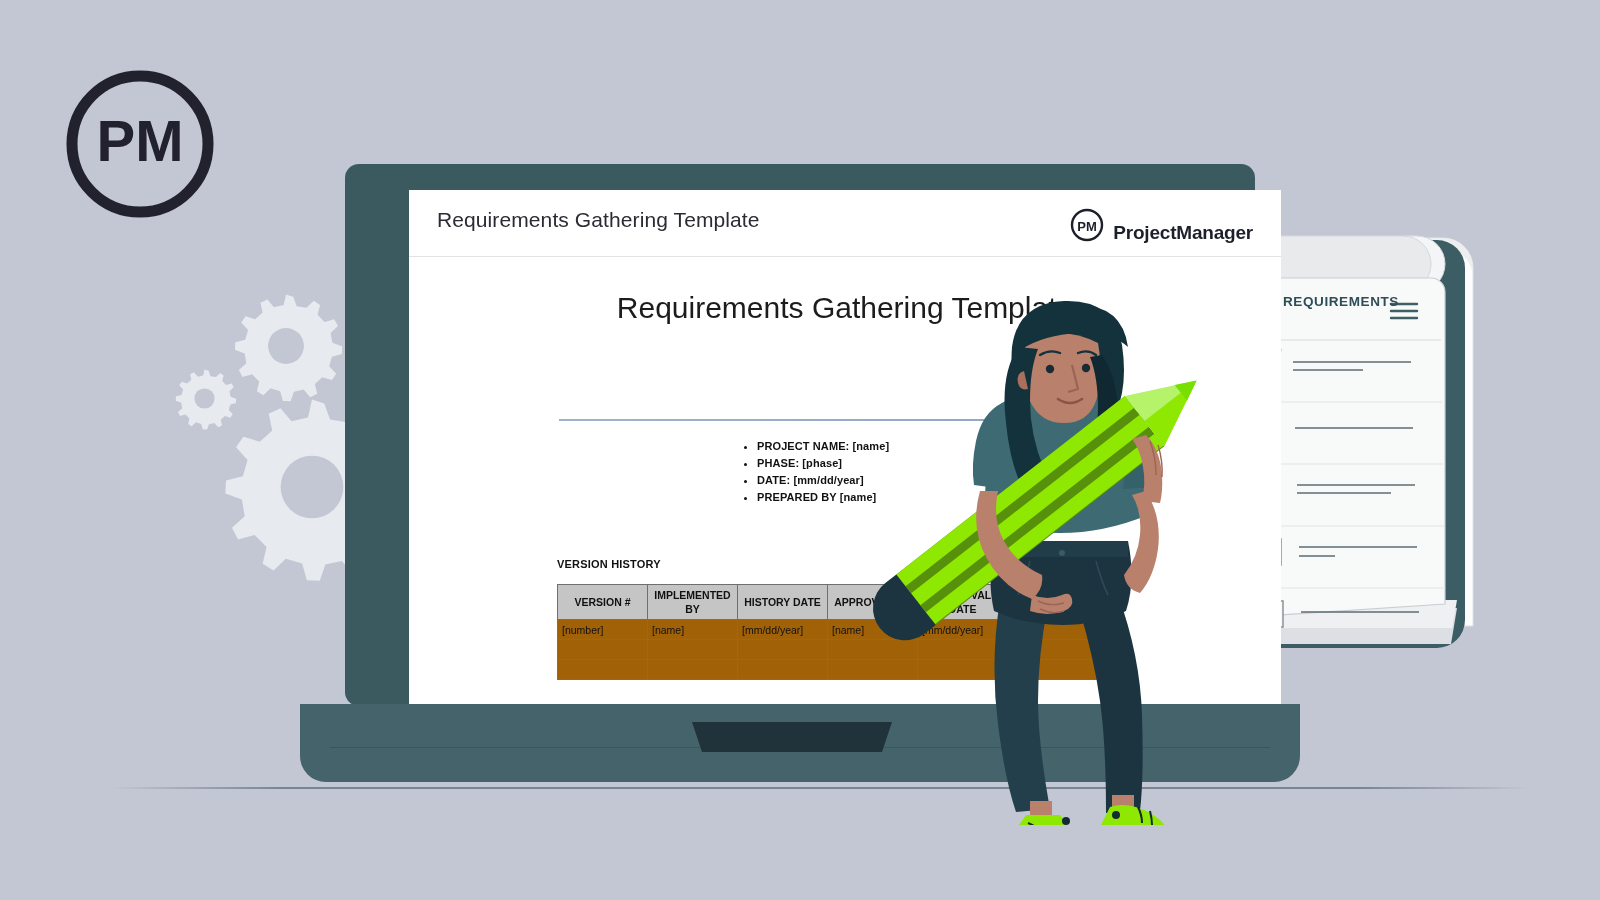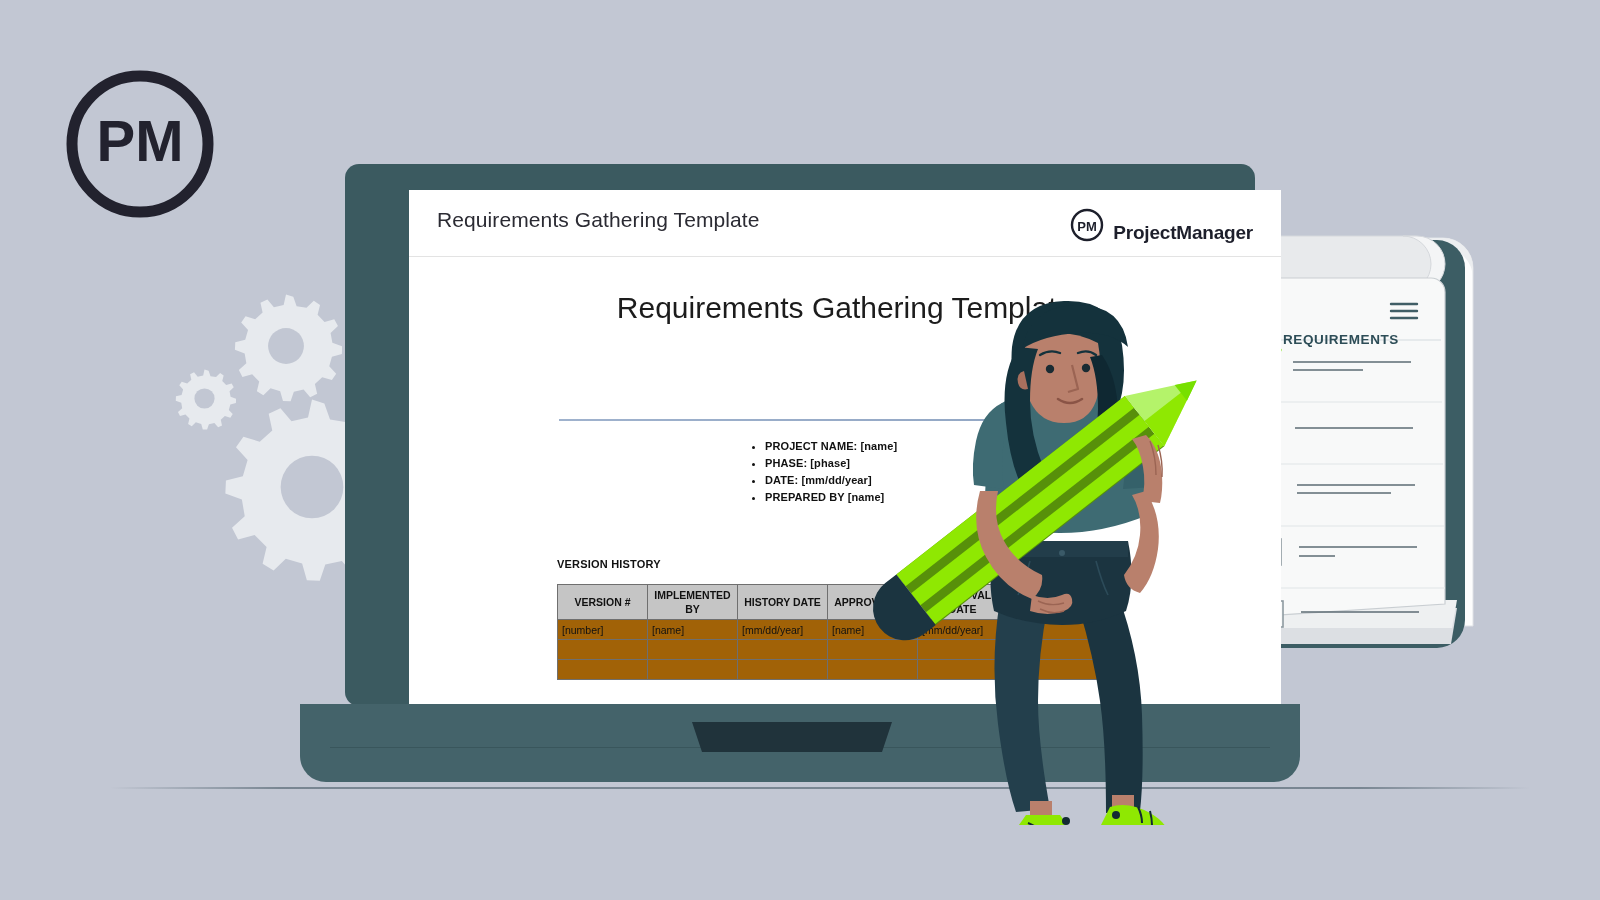--- a/index.html
+++ b/index.html
@@ -41,21 +41,21 @@
   .brand{position:absolute;right:28px;top:16px;display:flex;align-items:center;gap:9px;}
   .brand-mark{width:34px;height:34px;}
   .brand-name{font-size:19px;font-weight:700;color:#1d1f2b;letter-spacing:-.2px;margin-top:16px;}
 
   .doc-title{position:absolute;left:0;right:0;top:98px;text-align:center;
     font-size:30px;line-height:40px;color:#1c1c1c;font-weight:400;}
   .doc-rule{position:absolute;left:150px;width:602px;top:229px;height:2px;
     background:linear-gradient(90deg,#9fb2cd,#8fa4c2);}
 
   .bullets{position:absolute;left:330px;top:248px;font-size:11px;color:#111;font-weight:700;}
-  .bullets li{line-height:17px;letter-spacing:.1px;margin-left:8px;}
+  .bullets li{line-height:17px;letter-spacing:.1px;}
   .bullets ul{margin:0;padding-left:18px;}
 
   .vh-label{position:absolute;left:148px;top:368px;font-size:11px;font-weight:700;color:#111;letter-spacing:.2px;}
   .vtable{position:absolute;left:148px;top:394px;border-collapse:collapse;table-layout:fixed;}
   .vtable th,.vtable td{border:1px solid #6f6f6f;font-size:10.5px;color:#111;}
   .vtable th{background:#c5c5c5;font-weight:700;text-align:center;padding:3px 2px;line-height:14px;}
   .vtable td{padding:2px 4px;height:15px;background:#a16207;}
   .c0{width:90px}.c1{width:90px}.c2{width:90px}.c3{width:90px}.c4{width:90px}.c5{width:90px}
 
   
@@ -140,21 +140,21 @@
       <line x1="102" y1="269" x2="220" y2="269" stroke="#5d6b73" stroke-width="1.6"></line>
       <line x1="102" y1="277" x2="196" y2="277" stroke="#5d6b73" stroke-width="1.6"></line>
 
       <rect x="60" y="323" width="26" height="26" fill="#f8f9f9" stroke="#8e9aa1" stroke-width="1.6"></rect>
       <line x1="104" y1="331" x2="222" y2="331" stroke="#5d6b73" stroke-width="1.6"></line>
       <line x1="104" y1="340" x2="140" y2="340" stroke="#5d6b73" stroke-width="1.6"></line>
 
       <rect x="62" y="385" width="26" height="26" fill="#f8f9f9" stroke="#8e9aa1" stroke-width="1.6"></rect>
       <line x1="106" y1="396" x2="224" y2="396" stroke="#5d6b73" stroke-width="1.6"></line>
     </svg>
-    <div style="position:absolute;left:88px;top:78px;font-size:13.5px;font-weight:700;color:#2d4d57;letter-spacing:.6px;margin-top:38px;">REQUIREMENTS</div>
+    <div style="position:absolute;left:88px;top:78px;font-size:13.5px;font-weight:700;color:#2d4d57;letter-spacing:.6px;">REQUIREMENTS</div>
   </div>
 
   <div class="laptop">
     <div class="lid">
       <div class="screen">
 
         <div class="doc">
 
           <div class="doc-head">
             <div class="doc-head-title">Requirements Gathering Template</div>

